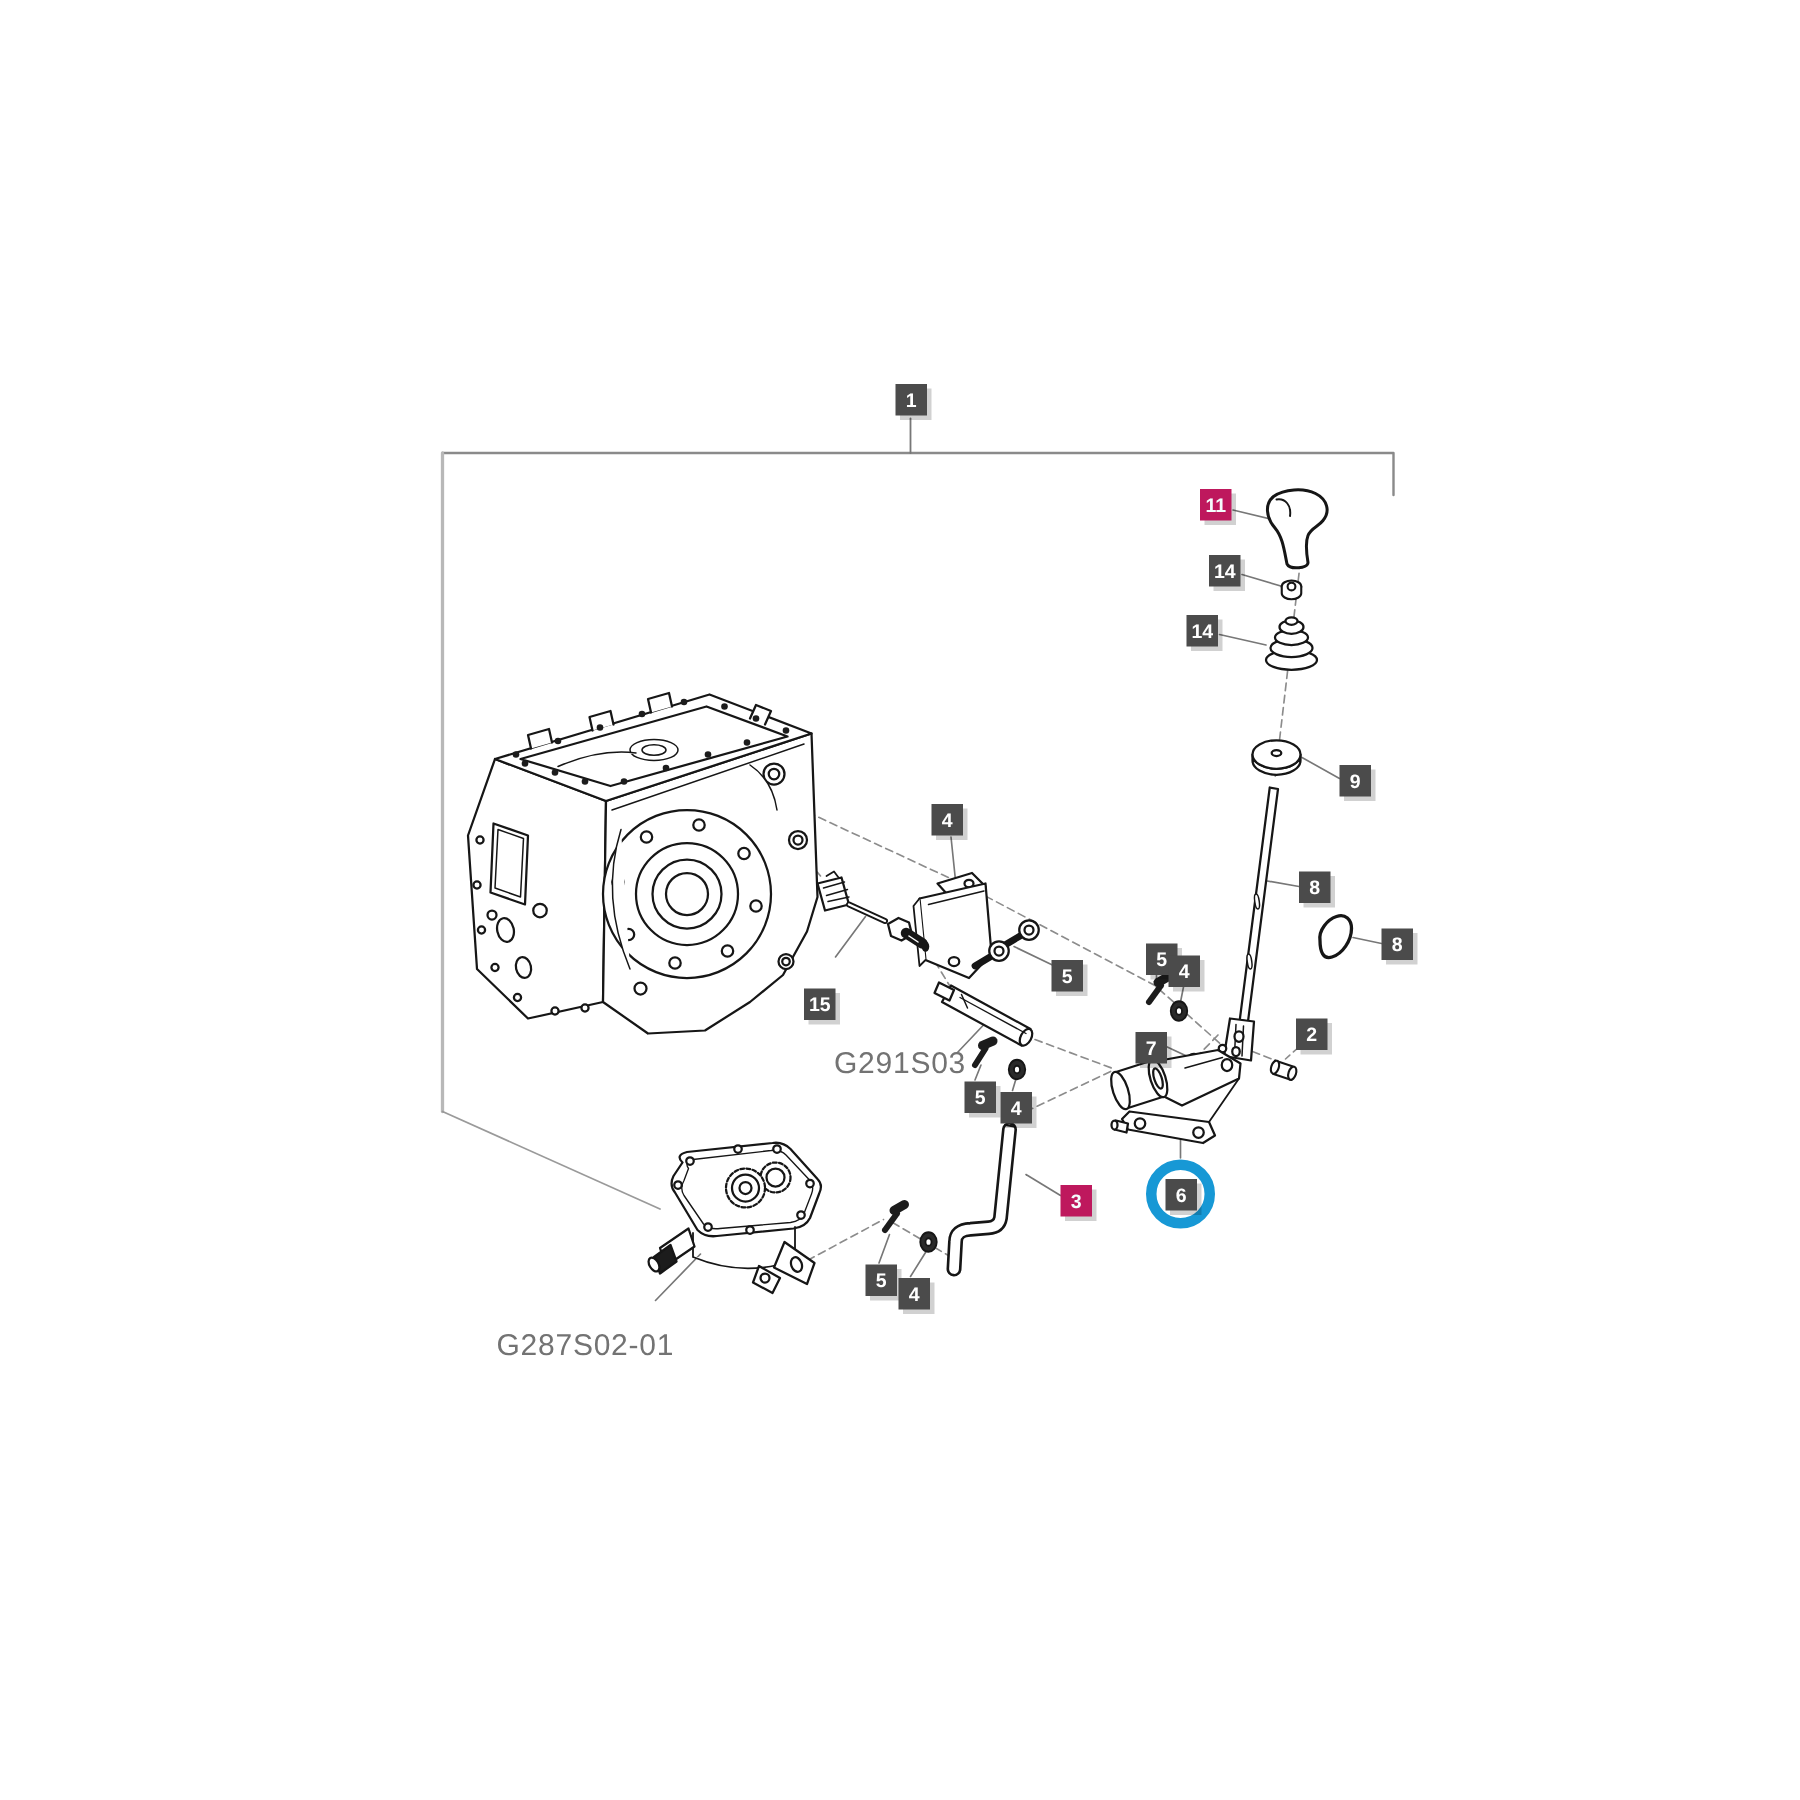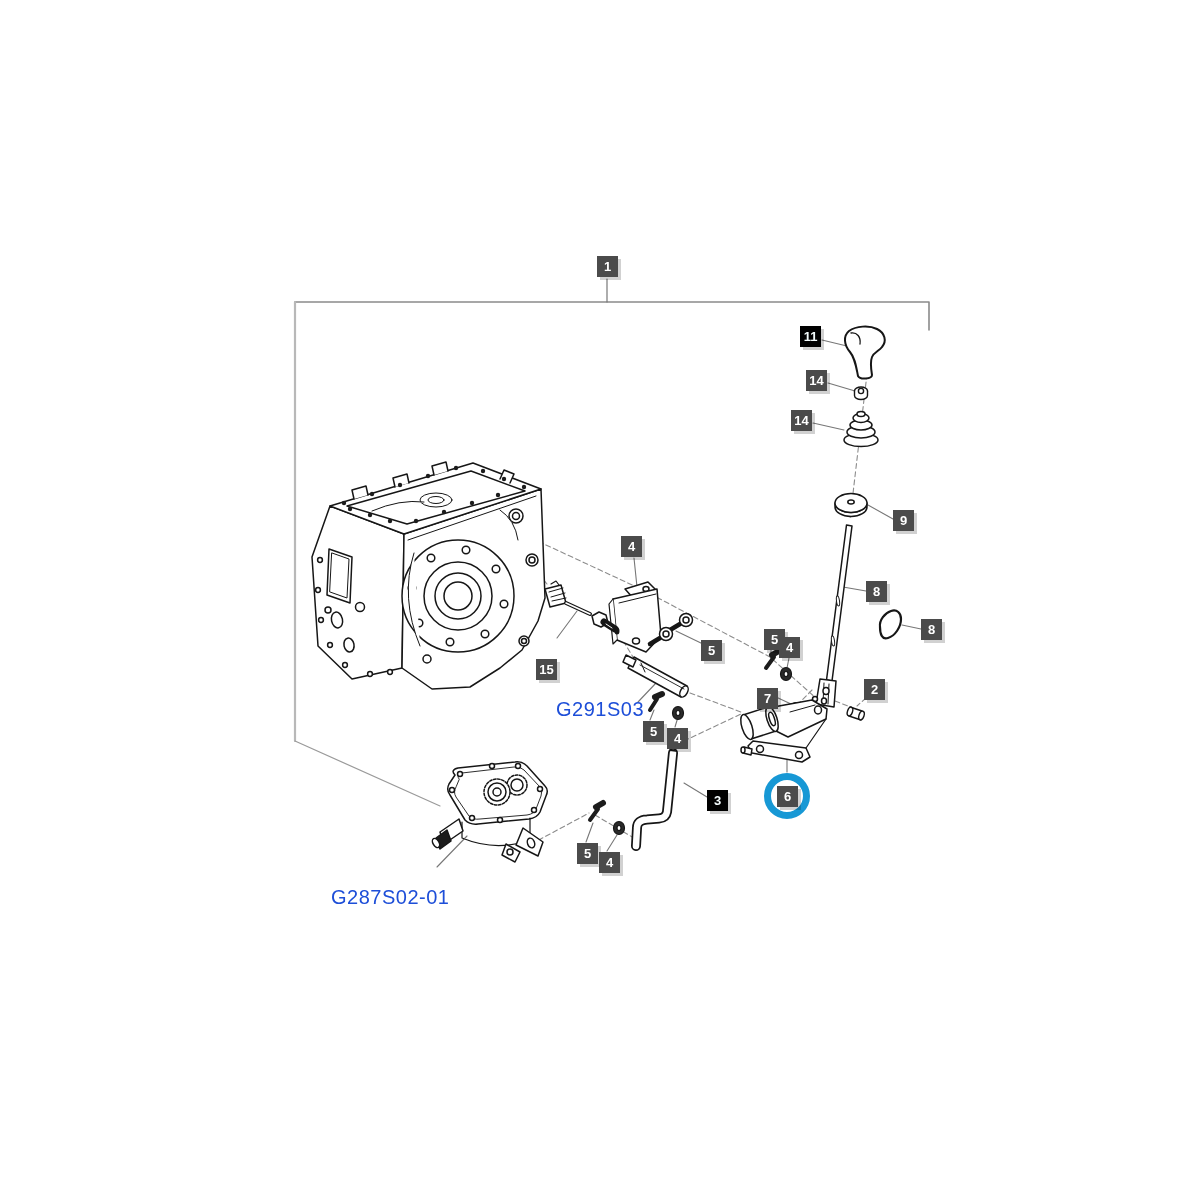--- a/index.html
+++ b/index.html
@@ -2,24 +2,24 @@
 <html><head>
 <meta charset="utf-8">
 <style>
   html,body{margin:0;padding:0;background:#ffffff;}
   #stage{position:relative;width:1200px;height:1200px;background:#ffffff;overflow:hidden;
          font-family:"Liberation Sans",sans-serif;}
   #artwork{position:absolute;left:0;top:0;}
   .callout{position:absolute;width:21px;height:21px;background:#4b4b4b;color:#ffffff;
            font:bold 13px/21px "Liberation Sans",sans-serif;text-align:center;
            box-shadow:3px 3px 0 rgba(0,0,0,0.18);user-select:none;}
-  .callout.hl{background:#000000;color:#f4fcfd;}
+  .callout.hl{background:#be185d;color:#f4fcfd;}
   .ring{position:absolute;box-sizing:border-box;width:46px;height:46px;border:7px solid #1798d5;
         border-radius:50%;}
-  .pcode{position:absolute;font:20px "Liberation Sans",sans-serif;color:#1d4ed8;
+  .pcode{position:absolute;font:20px "Liberation Sans",sans-serif;color:#737373;
          letter-spacing:0.5px;white-space:nowrap;}
 </style>
 </head>
 <body>
 
 <div id="stage">
 
 <svg id="artwork" width="1200" height="1200" viewBox="0 0 1200 1200" fill="none" stroke-linejoin="round" stroke-linecap="round">
 
   <g>

